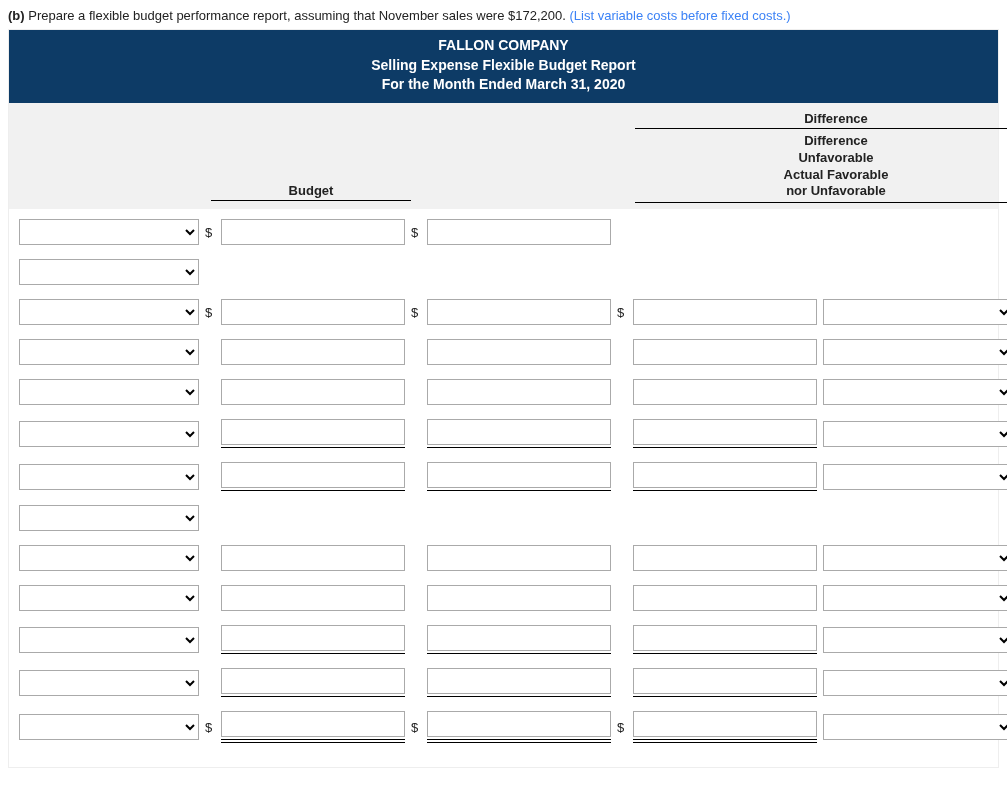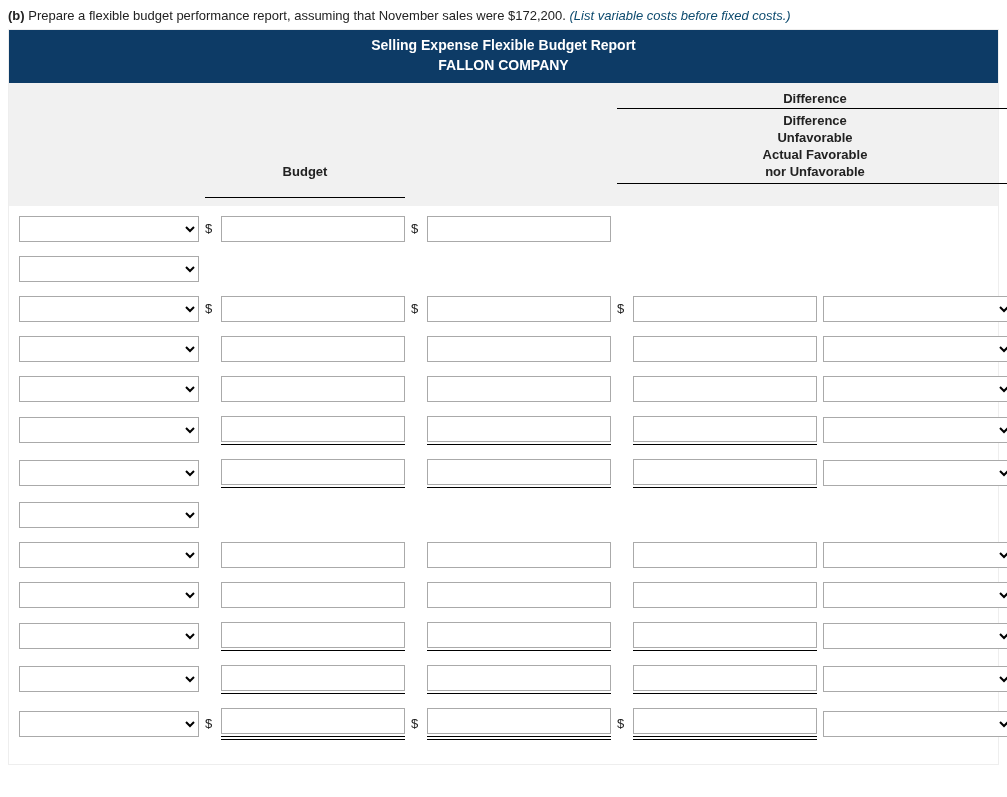--- a/index.html
+++ b/index.html
@@ -6,50 +6,50 @@
   body {
     margin: 0;
     padding: 8px;
     font-family: Arial, Helvetica, sans-serif;
     font-size: 13px;
     color: #222;
     background: #fff;
     width: 1007px;
   }
   .instruction { margin-bottom: 6px; }
-  .instruction .red { color: #0c4a6e; font-style: italic; }
+  .instruction .red { color: #3b82f6; }
   .instruction .label { font-weight: bold; }
   .report {
     border: 1px solid #eee;
   }
   .titlebar {
     background: #0d3b66;
     color: #fff;
     text-align: center;
     font-weight: bold;
     padding: 6px 0 8px 0;
     font-size: 14px;
     line-height: 1.4;
   }
   .headerzone {
     background: #f1f1f1;
     padding: 8px 10px 8px 10px;
   }
   .cols {
     display: grid;
     grid-template-columns: 180px 200px 200px 200px 190px;
-    column-gap: 6px;
+    column-gap: 12px;
     align-items: end;
   }
   .cols.header-row { align-items: stretch; }
   .colhead {
     text-align: center;
     font-weight: bold;
     border-bottom: 1.5px solid #000;
-    padding-bottom: 18px;
+    padding-bottom: 2px;
   }
   .diff-wrap {
     grid-column: 4 / span 2;
   }
   .diff-top {
     text-align: center;
     font-weight: bold;
     border-bottom: 1.5px solid #000;
     padding-bottom: 2px;
     margin-bottom: 4px;
@@ -94,22 +94,23 @@
 <body>
 
 <div class="instruction">
   <span class="label">(b)</span>
   <span>Prepare a flexible budget performance report, assuming that November sales were $172,200.</span>
   <span class="red">(List variable costs before fixed costs.)</span>
 </div>
 
 <div class="report">
   <div class="titlebar">
+    <div>FALLON COMPANY</div>
     <div>Selling Expense Flexible Budget Report</div>
-    <div>FALLON COMPANY</div>
+    <div>For the Month Ended March 31, 2020</div>
   </div>
 
   <div class="headerzone">
     <div class="cols header-row">
       <div></div>
       <div></div>
       <div></div>
       <div class="diff-wrap">
         <div class="diff-top">Difference</div>
         <div class="diff-sub">

